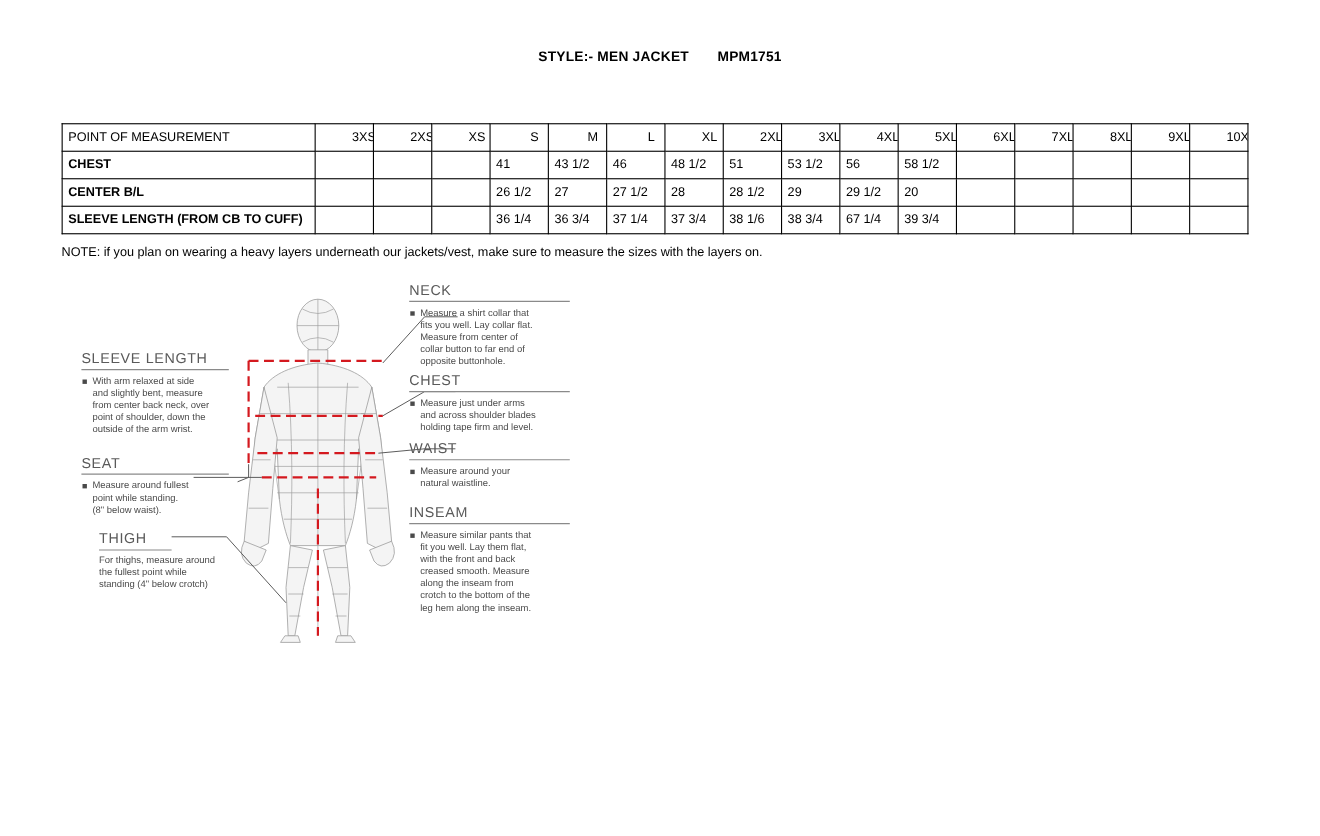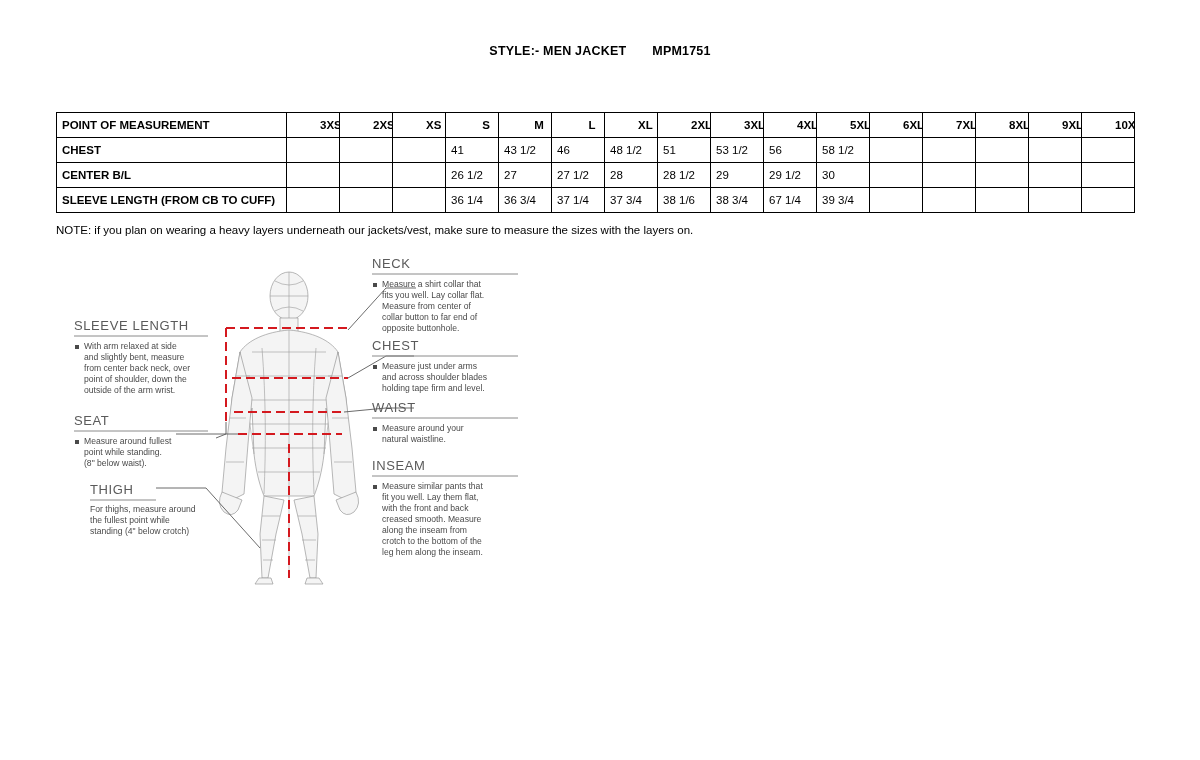--- a/index.html
+++ b/index.html
@@ -51,21 +51,21 @@
     border: 1px solid #000000;
     height: 24px;
     padding: 0 5px;
     text-align: left;
     vertical-align: middle;
     font-weight: normal;
     white-space: nowrap;
     overflow: hidden;
   }
   table.size-table thead th {
-    font-weight: bold;
+    font-weight: normal;
     font-size: 11.5px;
     margin-left: 20px;
   }
   table.size-table thead th.pom-head {
     text-align: left;
   }
   table.size-table thead th.size-head {
     text-align: center;
     padding-left: 33px;
   }
@@ -190,21 +190,21 @@
           <td></td>
           <td></td>
           <td></td>
           <td>26 1/2</td>
           <td>27</td>
           <td>27 1/2</td>
           <td>28</td>
           <td>28 1/2</td>
           <td>29</td>
           <td>29 1/2</td>
-          <td>30</td>
+          <td>20</td>
           <td></td>
           <td></td>
           <td></td>
           <td></td>
           <td></td>
         </tr>
         <tr>
           <td class="pom-cell">SLEEVE LENGTH (FROM CB TO CUFF)</td>
           <td></td>
           <td></td>

